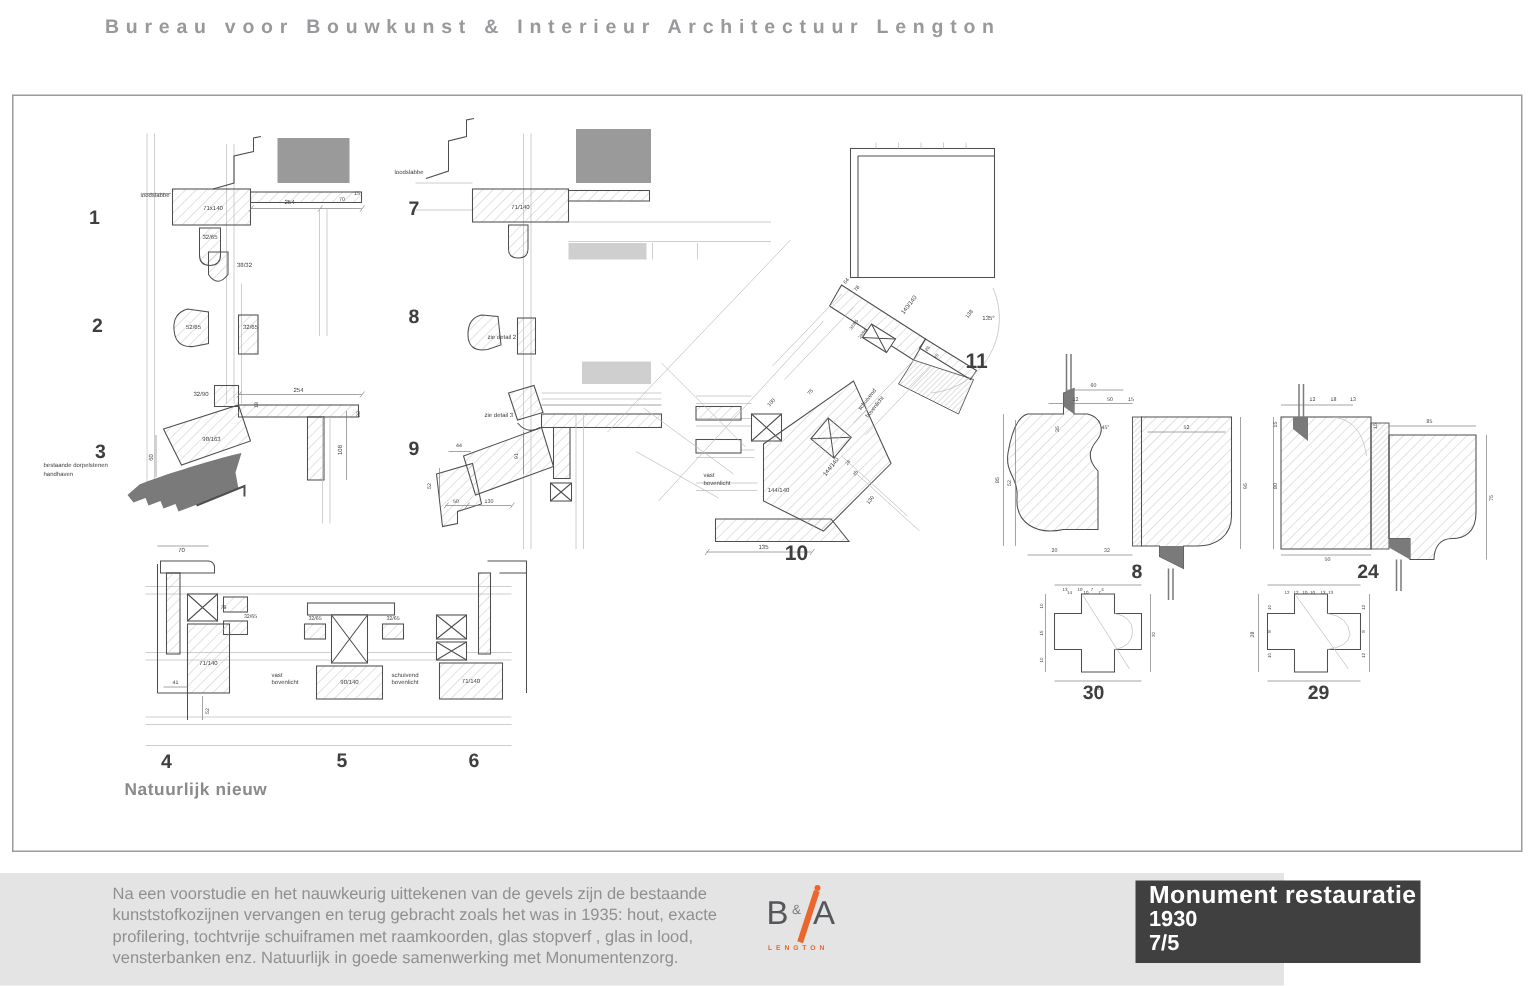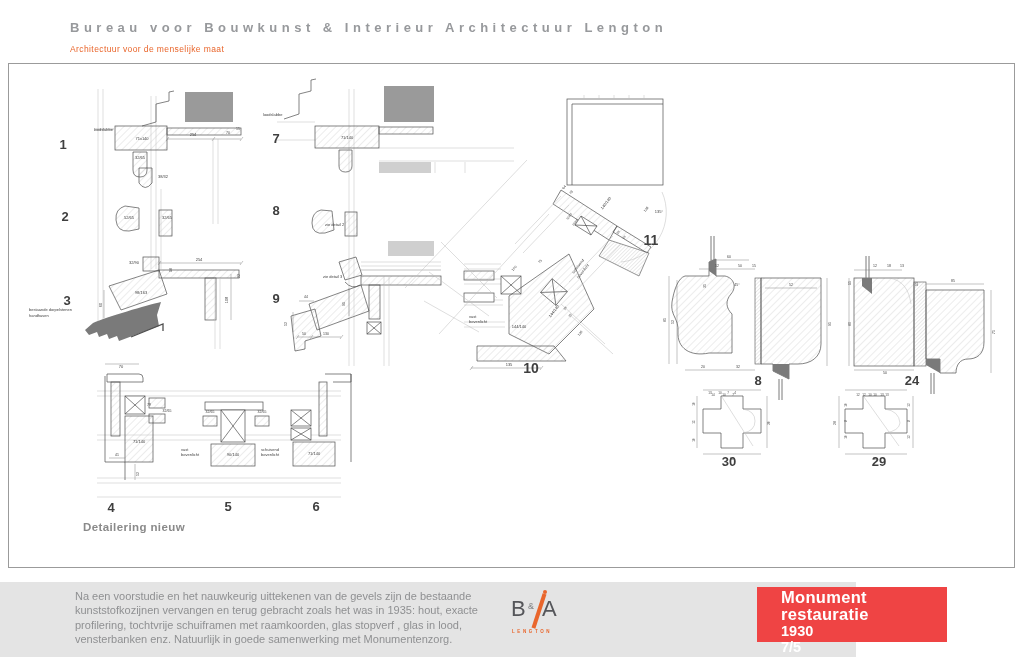--- a/index.html
+++ b/index.html
@@ -1,20 +1,20 @@
 <!DOCTYPE html>
 <html><head>
 <meta charset="utf-8">
 <style>
   html,body{margin:0;padding:0;}
   body{width:1024px;height:657px;position:relative;background:#ffffff;
        font-family:"Liberation Sans",sans-serif;overflow:hidden;}
   
   .hdr{position:absolute;left:70px;top:10px;}
-  .hdr-title{font-size:13px;font-weight:bold;letter-spacing:4.5px;color:#97999c;margin-top:10px;}
+  .hdr-title{font-size:13px;font-weight:bold;letter-spacing:4.5px;color:#97999c;}
   .hdr-sub{font-size:8.5px;letter-spacing:.4px;color:#e9662c;margin-top:9px;}
   
   .panel{position:absolute;left:8px;top:63px;width:1007px;height:505px;
          border:1px solid #9b9b9b;background:#fff;box-sizing:border-box;}
   .panel svg{position:absolute;left:0;top:0;}
   .caption{position:absolute;left:74px;top:457px;font-size:11.5px;font-weight:bold;
            color:#8a8a8a;letter-spacing:.4px;}
   
   .footer{position:absolute;left:0;top:582px;width:856px;height:84px;background:#e4e4e4;}
   .para{position:absolute;left:75px;top:7px;width:432px;font-size:11px;line-height:1.3;
@@ -25,43 +25,42 @@
   .logo .b{left:0;}
   .logo .a{left:31px;}
   .logo .amp{position:absolute;left:17px;top:5px;font-size:9px;color:#7d7e80;}
   .logo .slash{position:absolute;left:26px;top:-3px;width:3.5px;height:36px;
                background:#e9662c;transform:rotate(18deg);}
   .logo .dot{position:absolute;left:32px;top:-6px;width:4px;height:4px;border-radius:50%;
              background:#e9662c;}
   .logo .wm{position:absolute;left:1px;top:33px;font-size:4.5px;letter-spacing:2.6px;
             color:#e9662c;font-weight:bold;}
   
-  .tblock{position:absolute;left:757px;top:5px;width:190px;height:55px;background:#ef4444;
-          color:#fff;font-weight:bold;padding:2px 0 0 24px;box-sizing:border-box;}
+  .tblock{position:absolute;left:757px;top:5px;width:190px;height:55px;background:#404040;
+          color:#fff;font-weight:bold;padding:2px 0 0 9px;box-sizing:border-box;}
   .tblock .l1{font-size:16.5px;letter-spacing:.3px;line-height:1.05;}
   .tblock .l2,.tblock .l3{font-size:14.5px;line-height:1.1;}
   
   .ln{stroke:#4f4f4f;stroke-width:.7;fill:none;}
   .lnf{stroke:#4f4f4f;stroke-width:.7;fill:#ffffff;}
   .lt{stroke:#bdbdbd;stroke-width:.5;fill:none;}
   .dm{stroke:#787878;stroke-width:.45;fill:none;}
   .ht{fill:url(#h1);stroke:#4f4f4f;stroke-width:.7;}
   .h2{fill:url(#h2);stroke:#4f4f4f;stroke-width:.6;}
   .gy{fill:#9a9a9a;stroke:none;}
   .gy2{fill:#cfcfcf;stroke:none;}
   .dk{fill:#7a7a7a;stroke:none;}
   .dkl{stroke:#7a7a7a;stroke-width:1;fill:none;}
   text{fill:#3f3f3f;font-family:"Liberation Sans",sans-serif;}
 </style>
 </head>
 <body>
 
 <div class="hdr">
   <div class="hdr-title">Bureau voor Bouwkunst &amp; Interieur Architectuur Lengton</div>
-  <div class="hdr-sub">Architectuur voor de menselijke maat</div>
 </div>
 
 <div class="panel">
   <svg id="sheet-svg" viewBox="0 0 1007 505" width="1007" height="505">
     <defs>
       <pattern id="h1" patternUnits="userSpaceOnUse" width="5" height="5" patternTransform="rotate(45)">
         <line x1="0" y1="0" x2="0" y2="5" stroke="#bdbdbd" stroke-width="0.6"></line>
       </pattern>
       <pattern id="h2" patternUnits="userSpaceOnUse" width="2.6" height="2.6" patternTransform="rotate(45)">
         <line x1="0" y1="0" x2="0" y2="2.6" stroke="#ababab" stroke-width="0.5"></line>
@@ -354,21 +353,21 @@
         <text x="838" y="341" font-size="3" text-anchor="middle" transform="rotate(-90 838 341)">10</text>
         <text x="838" y="357" font-size="3" text-anchor="middle" transform="rotate(-90 838 357)">8</text>
         <text x="838" y="373" font-size="3" text-anchor="middle" transform="rotate(-90 838 373)">10</text>
         <text x="866" y="396" font-size="3.5" text-anchor="middle">35</text>
         <text x="901" y="341" font-size="3" text-anchor="middle" transform="rotate(-90 901 341)">12</text>
         <text x="901" y="357" font-size="3" text-anchor="middle" transform="rotate(-90 901 357)">8</text>
         <text x="901" y="373" font-size="3" text-anchor="middle" transform="rotate(-90 901 373)">12</text>
       </g>
   </svg>
 
-  <div class="caption">Detailering nieuw</div>
+  <div class="caption">Natuurlijk nieuw</div>
 </div>
 
 <div class="footer">
   <div class="para">Na een voorstudie en het nauwkeurig uittekenen van de gevels zijn de bestaande kunststofkozijnen vervangen en terug gebracht zoals het was in 1935:  hout, exacte profilering, tochtvrije schuiframen met raamkoorden,  glas stopverf , glas in lood, vensterbanken enz.  Natuurlijk in goede samenwerking met Monumentenzorg.</div>
 
   <div class="logo">
     <span class="b">B</span>
     <span class="amp">&amp;</span>
     <span class="slash"></span>
     <span class="dot"></span>

